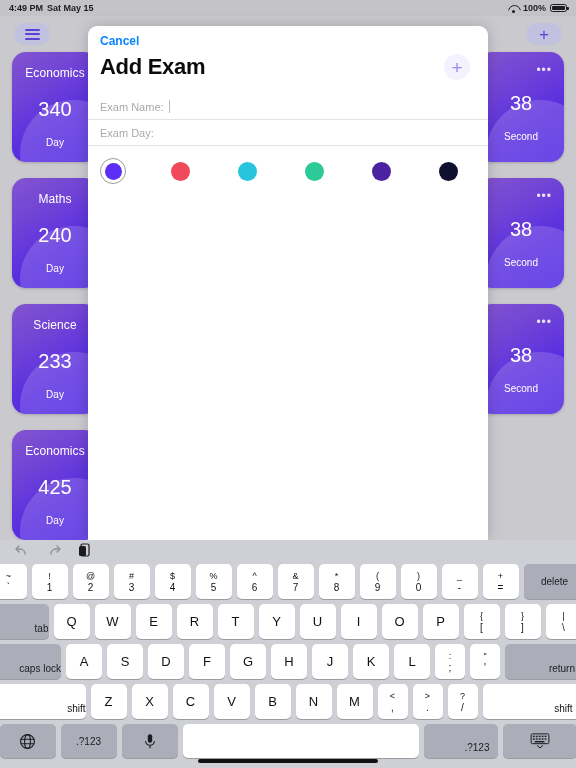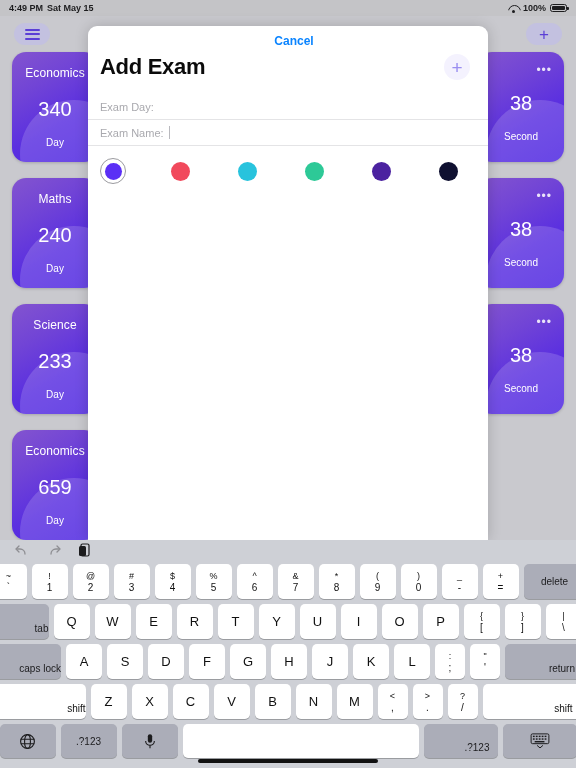--- a/index.html
+++ b/index.html
@@ -65,21 +65,20 @@
   .card .num{font-size:20px; font-weight:400; margin-top:18px; position:relative;}
   .card .unit{font-size:10px; font-weight:400; margin-top:16px; position:relative;}
   .card .dots{position:relative; align-self:flex-end; margin-right:12px; color:rgba(255,255,255,.85); font-size:12px; letter-spacing:1px; line-height:8px;}
 
   
   .sheet{
     position:absolute; top:26px; left:88px; width:400px; height:514px;
     background:#fff; border-radius:9px 9px 0 0;
     box-shadow:0 0 14px rgba(0,0,0,.18);
     overflow:hidden;
-    text-align:center;
   }
   .sheet-cancel{
     color:#0a84ff; font-size:12px; font-weight:600;
     padding:8px 0 0 12px;
   }
   .sheet-head{display:flex; align-items:center; justify-content:space-between; padding:6px 18px 0 12px;gap:20px;}
   .sheet-title{font-size:22px; font-weight:bold; color:#0b0b0b; letter-spacing:-0.3px;}
   .add-circle{
     width:26px;height:26px;border-radius:50%;background:#f4f2fe;
     display:flex;align-items:center;justify-content:center;
@@ -167,21 +166,21 @@
       </div>
       <div class="card">
         <div class="arc"></div>
         <div class="ttl">Science</div>
         <div class="num">233</div>
         <div class="unit">Day</div>
       </div>
       <div class="card">
         <div class="arc"></div>
         <div class="ttl">Economics</div>
-        <div class="num">659</div>
+        <div class="num">425</div>
         <div class="unit">Day</div>
       </div>
     </div>
 
     <div class="col">
       <div class="card">
         <div class="arc"></div>
         <div class="dots">•••</div>
         <div class="num">38</div>
         <div class="unit">Second</div>
@@ -206,25 +205,25 @@
   <div class="sheet-cancel">Cancel</div>
   <div class="sheet-head">
     <div class="sheet-title">Add Exam</div>
     <div class="add-circle">
       <span>+</span>
     </div>
   </div>
 
   <div class="fields">
     <div class="field">
-      <span>Exam Day:</span>
-    </div>
-    <div class="field">
       <span>Exam Name:</span>
       <span class="caret"></span>
+    </div>
+    <div class="field">
+      <span>Exam Day:</span>
     </div>
   </div>
 
   <div class="swatches">
     <div class="sw-wrap sel">
         <span class="sw" id="c0" style="background: rgb(91, 47, 245);"></span>
       </div>
     <div class="sw-wrap">
         <span class="sw" id="c1" style="background: rgb(241, 73, 92);"></span>
       </div>

